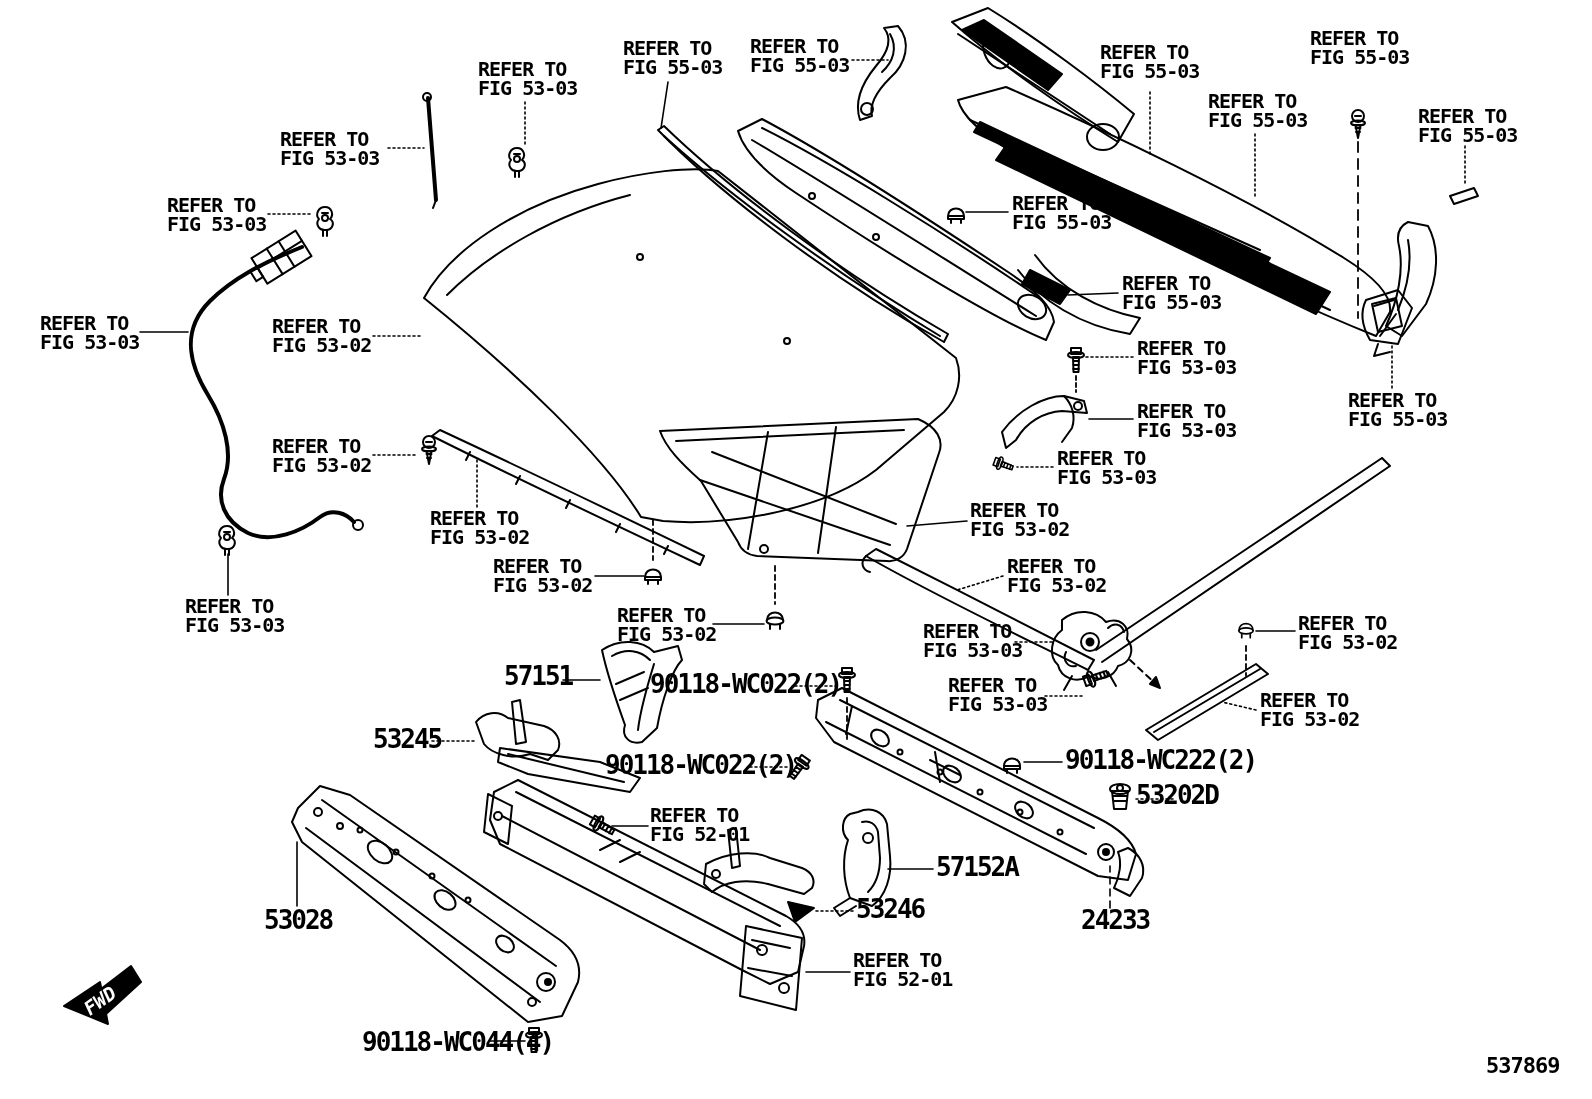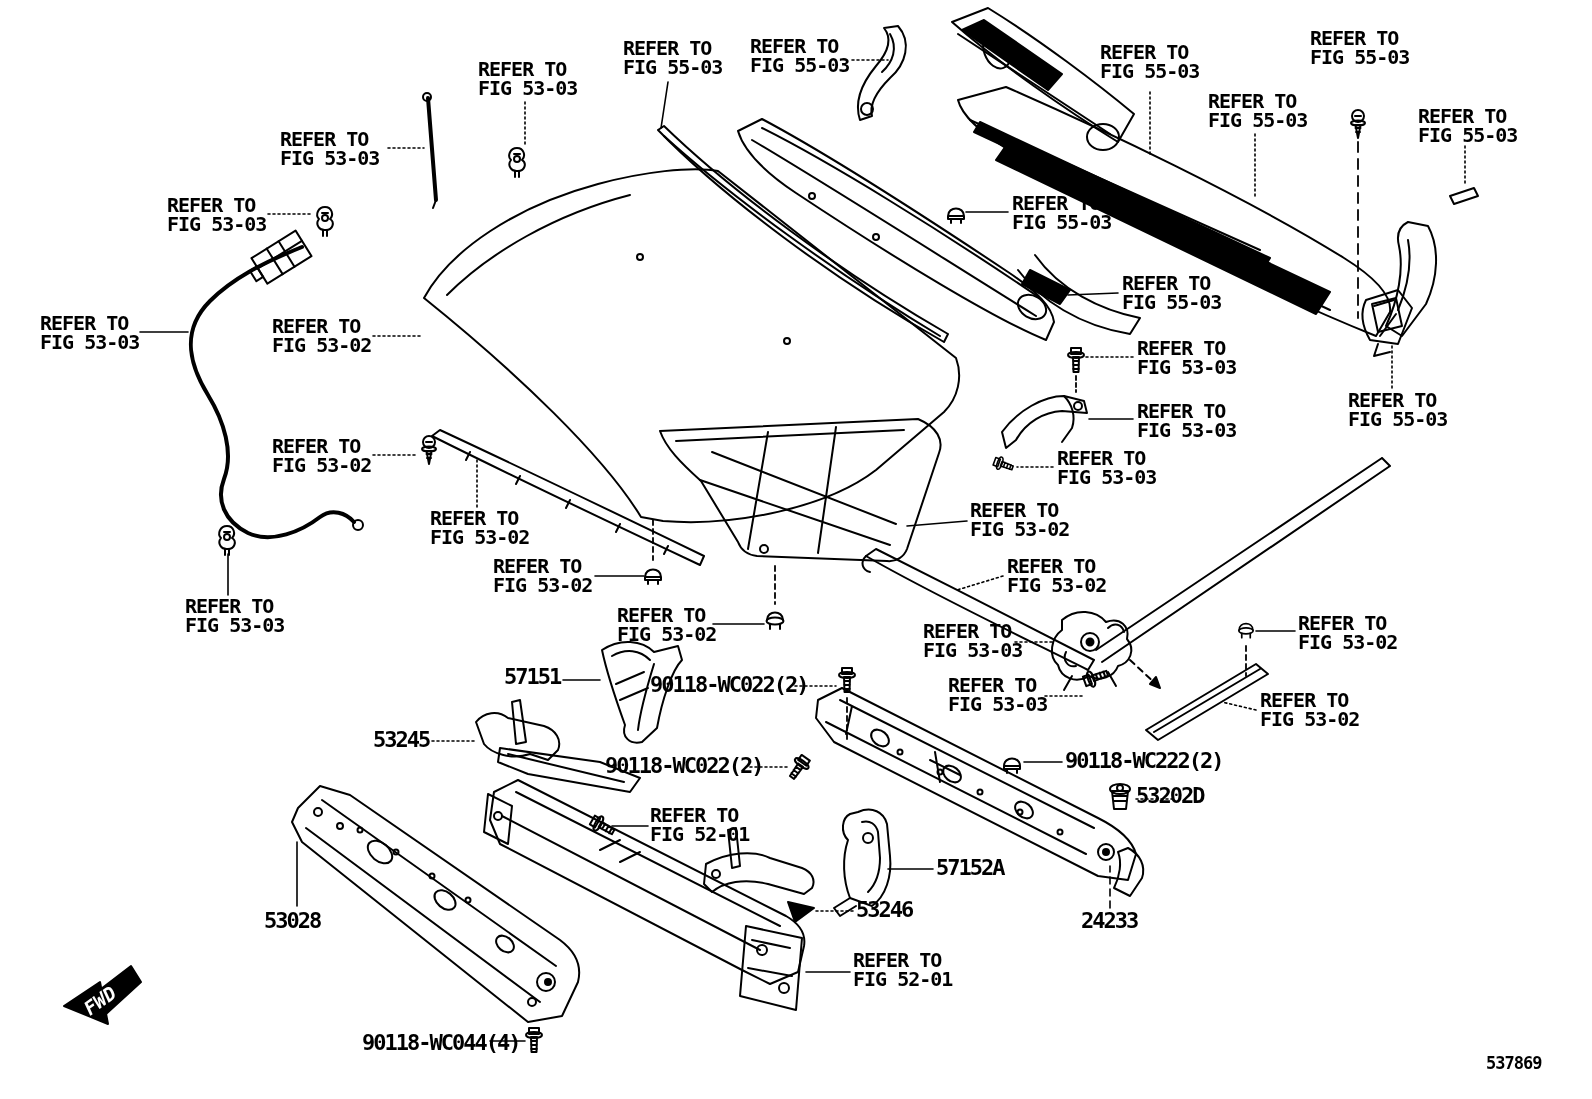--- a/index.html
+++ b/index.html
@@ -1,22 +1,22 @@
 <!DOCTYPE html>
 <html><head>
 <meta charset="utf-8">
 <style>
   html,body{margin:0;padding:0;background:#fff;}
   #stage{position:relative;width:1592px;height:1099px;background:#fff;overflow:hidden;
          font-family:"DejaVu Sans Mono",monospace;color:#000;}
   #art{position:absolute;left:0;top:0;}
   #labels{position:absolute;left:0;top:0;width:100%;height:100%;pointer-events:none;}
   .ref{position:absolute;font-weight:700;font-size:20px;line-height:19px;letter-spacing:-1px;white-space:pre;}
-  .part{position:absolute;font-weight:700;font-size:22px;line-height:21px;letter-spacing:-2px;white-space:pre;}
-  .plate{position:absolute;font-weight:700;font-size:17px;letter-spacing:-1px;}
+  .part{position:absolute;font-weight:700;font-size:26px;line-height:21px;letter-spacing:-2px;white-space:pre;}
+  .plate{position:absolute;font-weight:700;font-size:22px;letter-spacing:-1px;}
 </style>
 </head>
 <body>
 
 <div id="stage">
 
 <svg id="art" width="1592" height="1099" viewBox="0 0 1592 1099">
   <defs>
     <g id="ic-clip">
       <path d="M0,-12 C7,-12 9,-4 5,0 C10,3 8,11 1,11 C-6,12 -10,5 -6,0 C-10,-4 -7,-12 0,-12 Z"></path>

